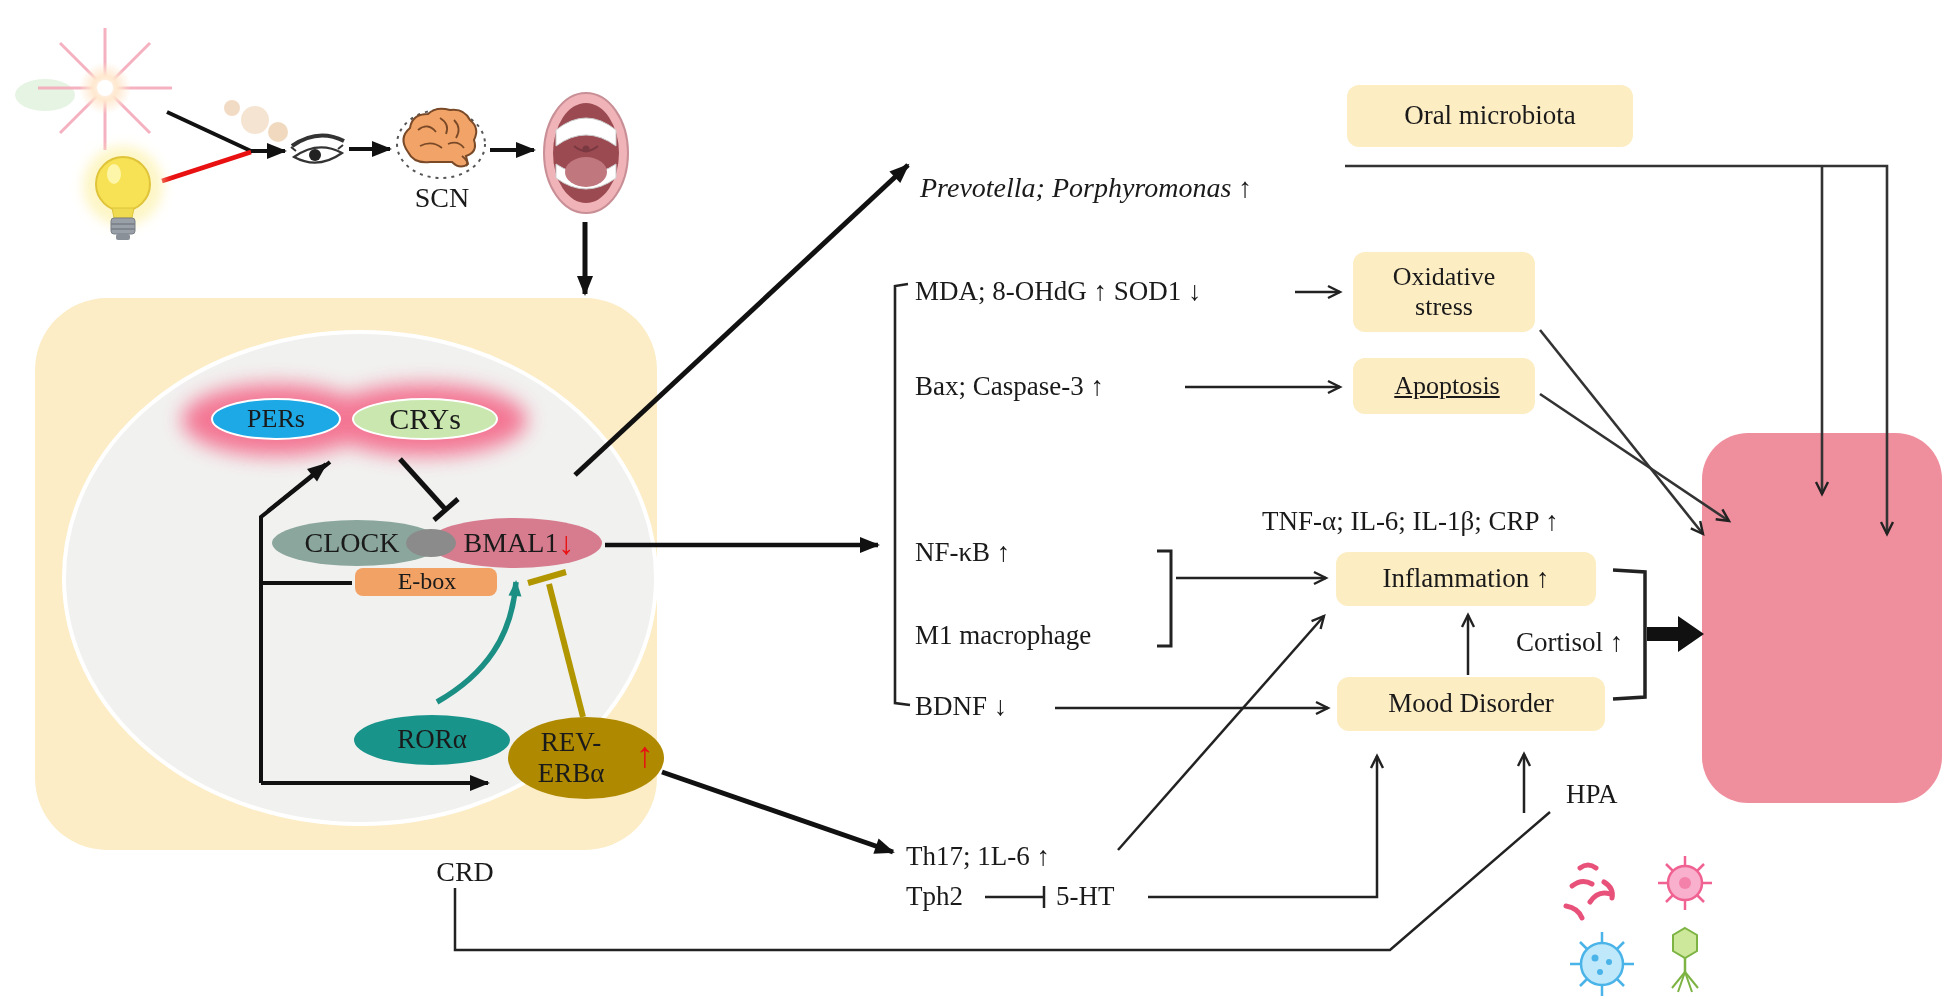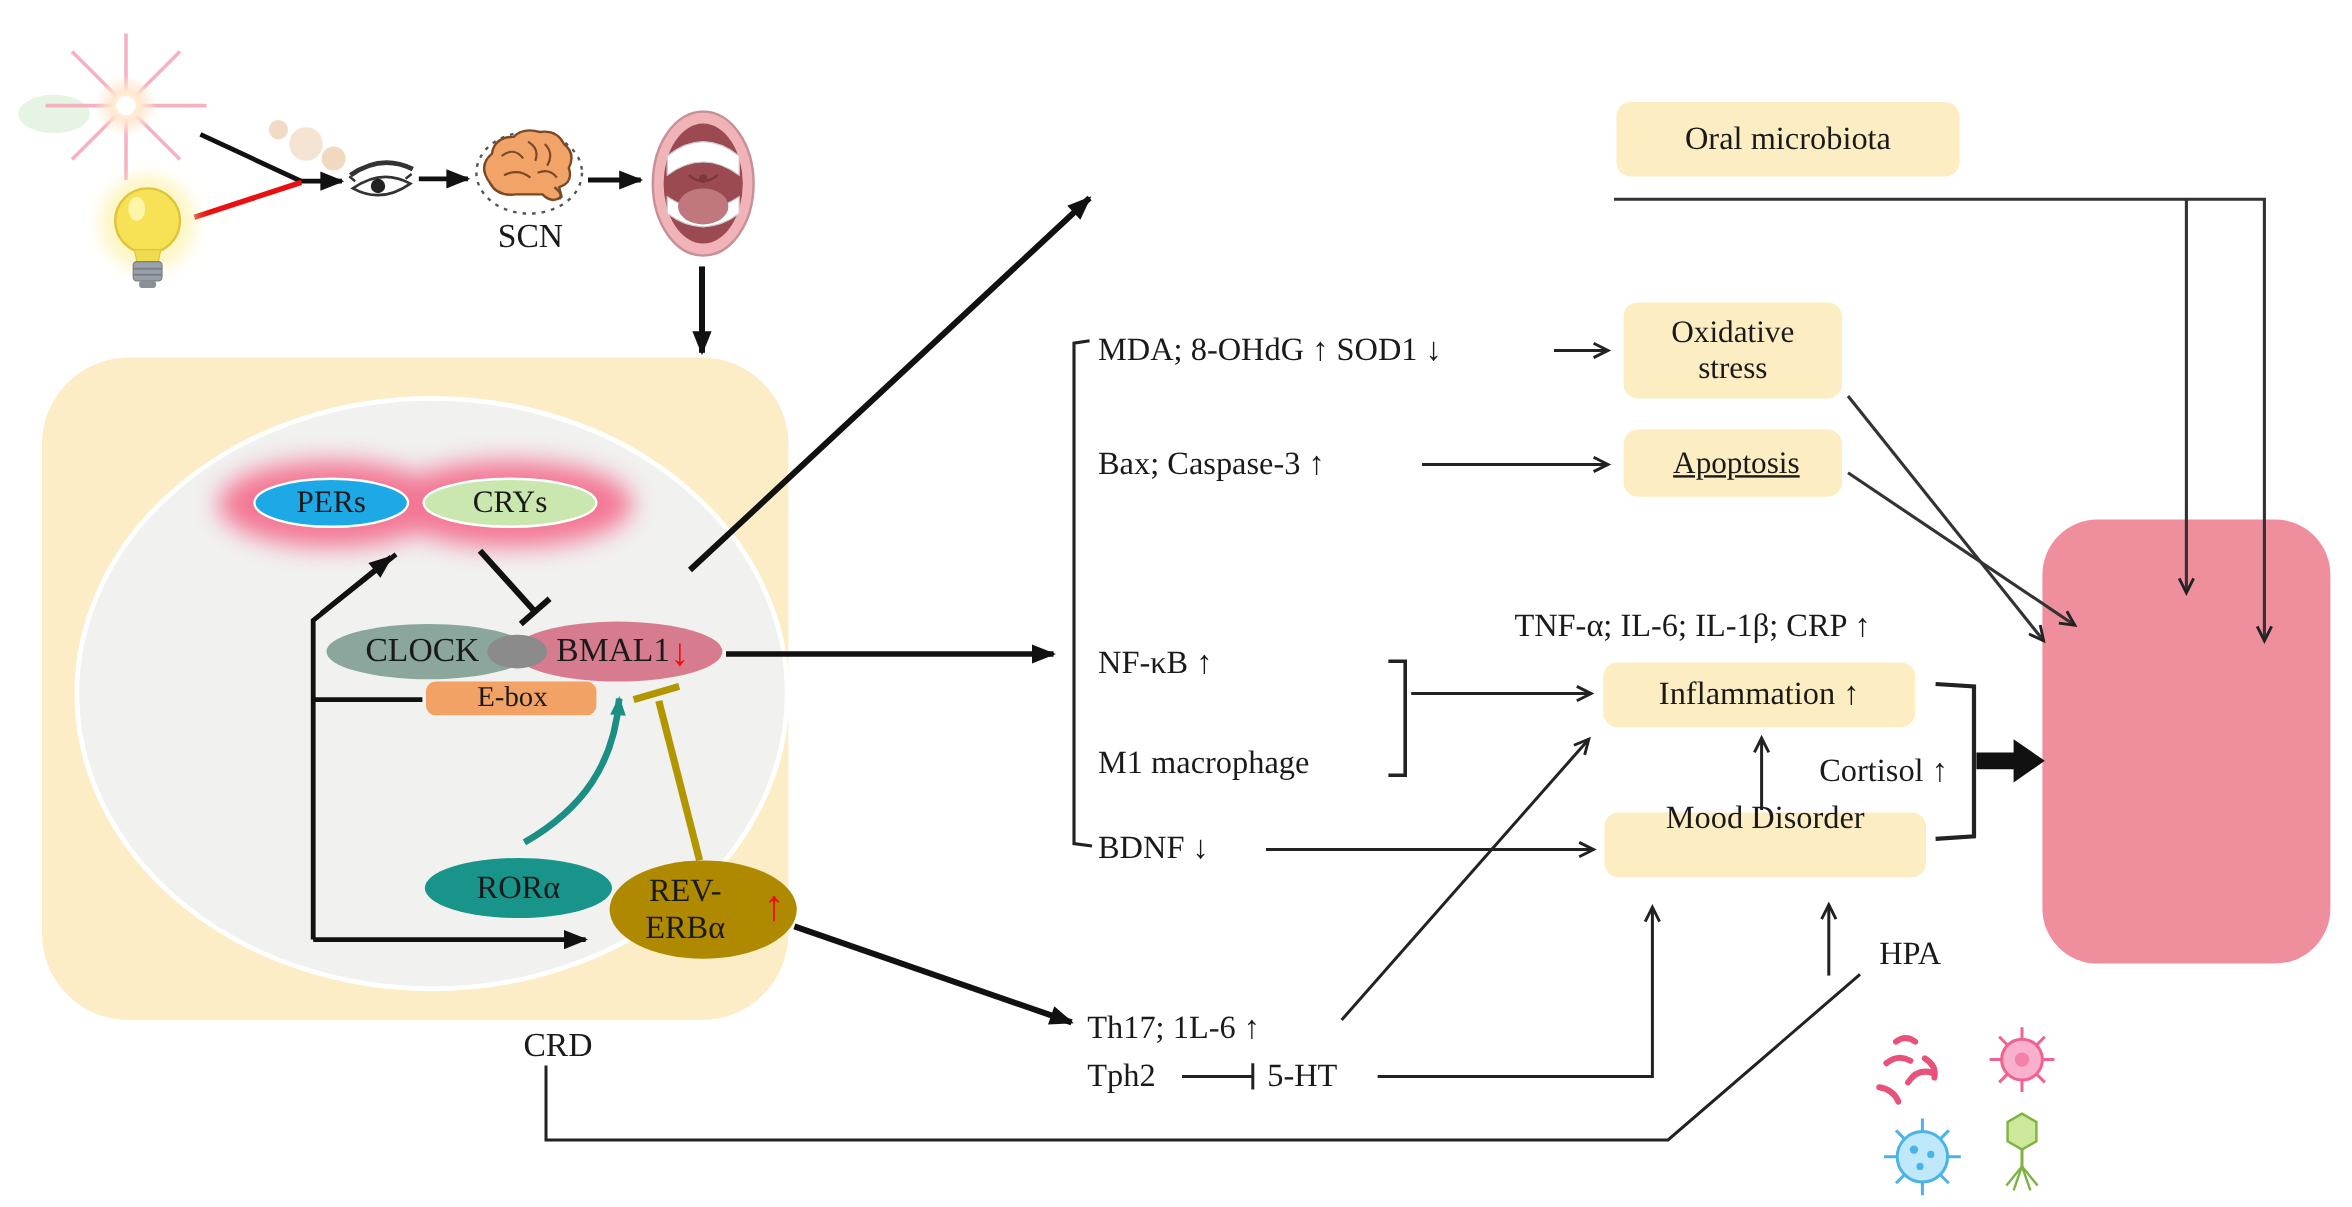--- a/index.html
+++ b/index.html
@@ -225,21 +225,21 @@
 </svg>
 
 <div class="t c" style="left:403px;top:183px;width:78px;height:30px;font-size:28px;">
       <span>SCN</span>
     </div>
 
 <div class="t c" style="left:212px;top:403px;width:128px;height:32px;font-size:26px;">
       <span>PERs</span>
     </div>
 
-<div class="t c" style="left:353px;top:403px;width:144px;height:32px;font-size:26px;">
+<div class="t c" style="left:353px;top:403px;width:144px;height:32px;font-size:30px;">
       <span>CRYs</span>
     </div>
 
 <div class="t c" style="left:267px;top:528px;width:170px;height:30px;font-size:28px;">
       <span>CLOCK</span>
     </div>
 
 <div class="t c" style="left:436px;top:527px;width:166px;height:32px;font-size:28px;">
       <span>BMAL1</span>
       <span class="red" style="font-size:32px;">↓</span>
@@ -257,20 +257,21 @@
       <span>REV-</span>
       <span>ERBα</span>
     </div>
 
 <div class="t red" style="left:636px;top:735px;font-size:36px;">↑</div>
 
 <div class="t c" style="left:425px;top:856px;width:80px;height:32px;font-size:28px;">
       <span>CRD</span>
     </div>
 
+<div class="t" style="left:920px;top:172px;font-size:28px;"><span class="italic">Prevotella; Porphyromonas</span><span> ↑</span></div>
 
 <div class="t" style="left:915px;top:276px;"><span>MDA; 8-OHdG ↑ SOD1 ↓</span></div>
 
 <div class="t" style="left:915px;top:371px;"><span>Bax; Caspase-3 ↑</span></div>
 
 <div class="t" style="left:915px;top:537px;"><span>NF-κB ↑</span></div>
 
 <div class="t" style="left:915px;top:620px;"><span>M1 macrophage</span></div>
 
 <div class="t" style="left:915px;top:691px;"><span>BDNF ↓</span></div>
@@ -297,18 +298,18 @@
     </div>
 
 <div class="t c" style="left:1353px;top:358px;width:188px;height:56px;font-size:26px;text-decoration:underline;">
       <span>Apoptosis</span>
     </div>
 
 <div class="t c" style="left:1336px;top:552px;width:260px;height:54px;">
       <span>Inflammation ↑</span>
     </div>
 
-<div class="t c" style="left:1337px;top:655px;width:268px;height:54px;">
+<div class="t c" style="left:1337px;top:677px;width:268px;height:54px;">
       <span>Mood Disorder</span>
     </div>
 
 
 </div>
 
 </body></html>

